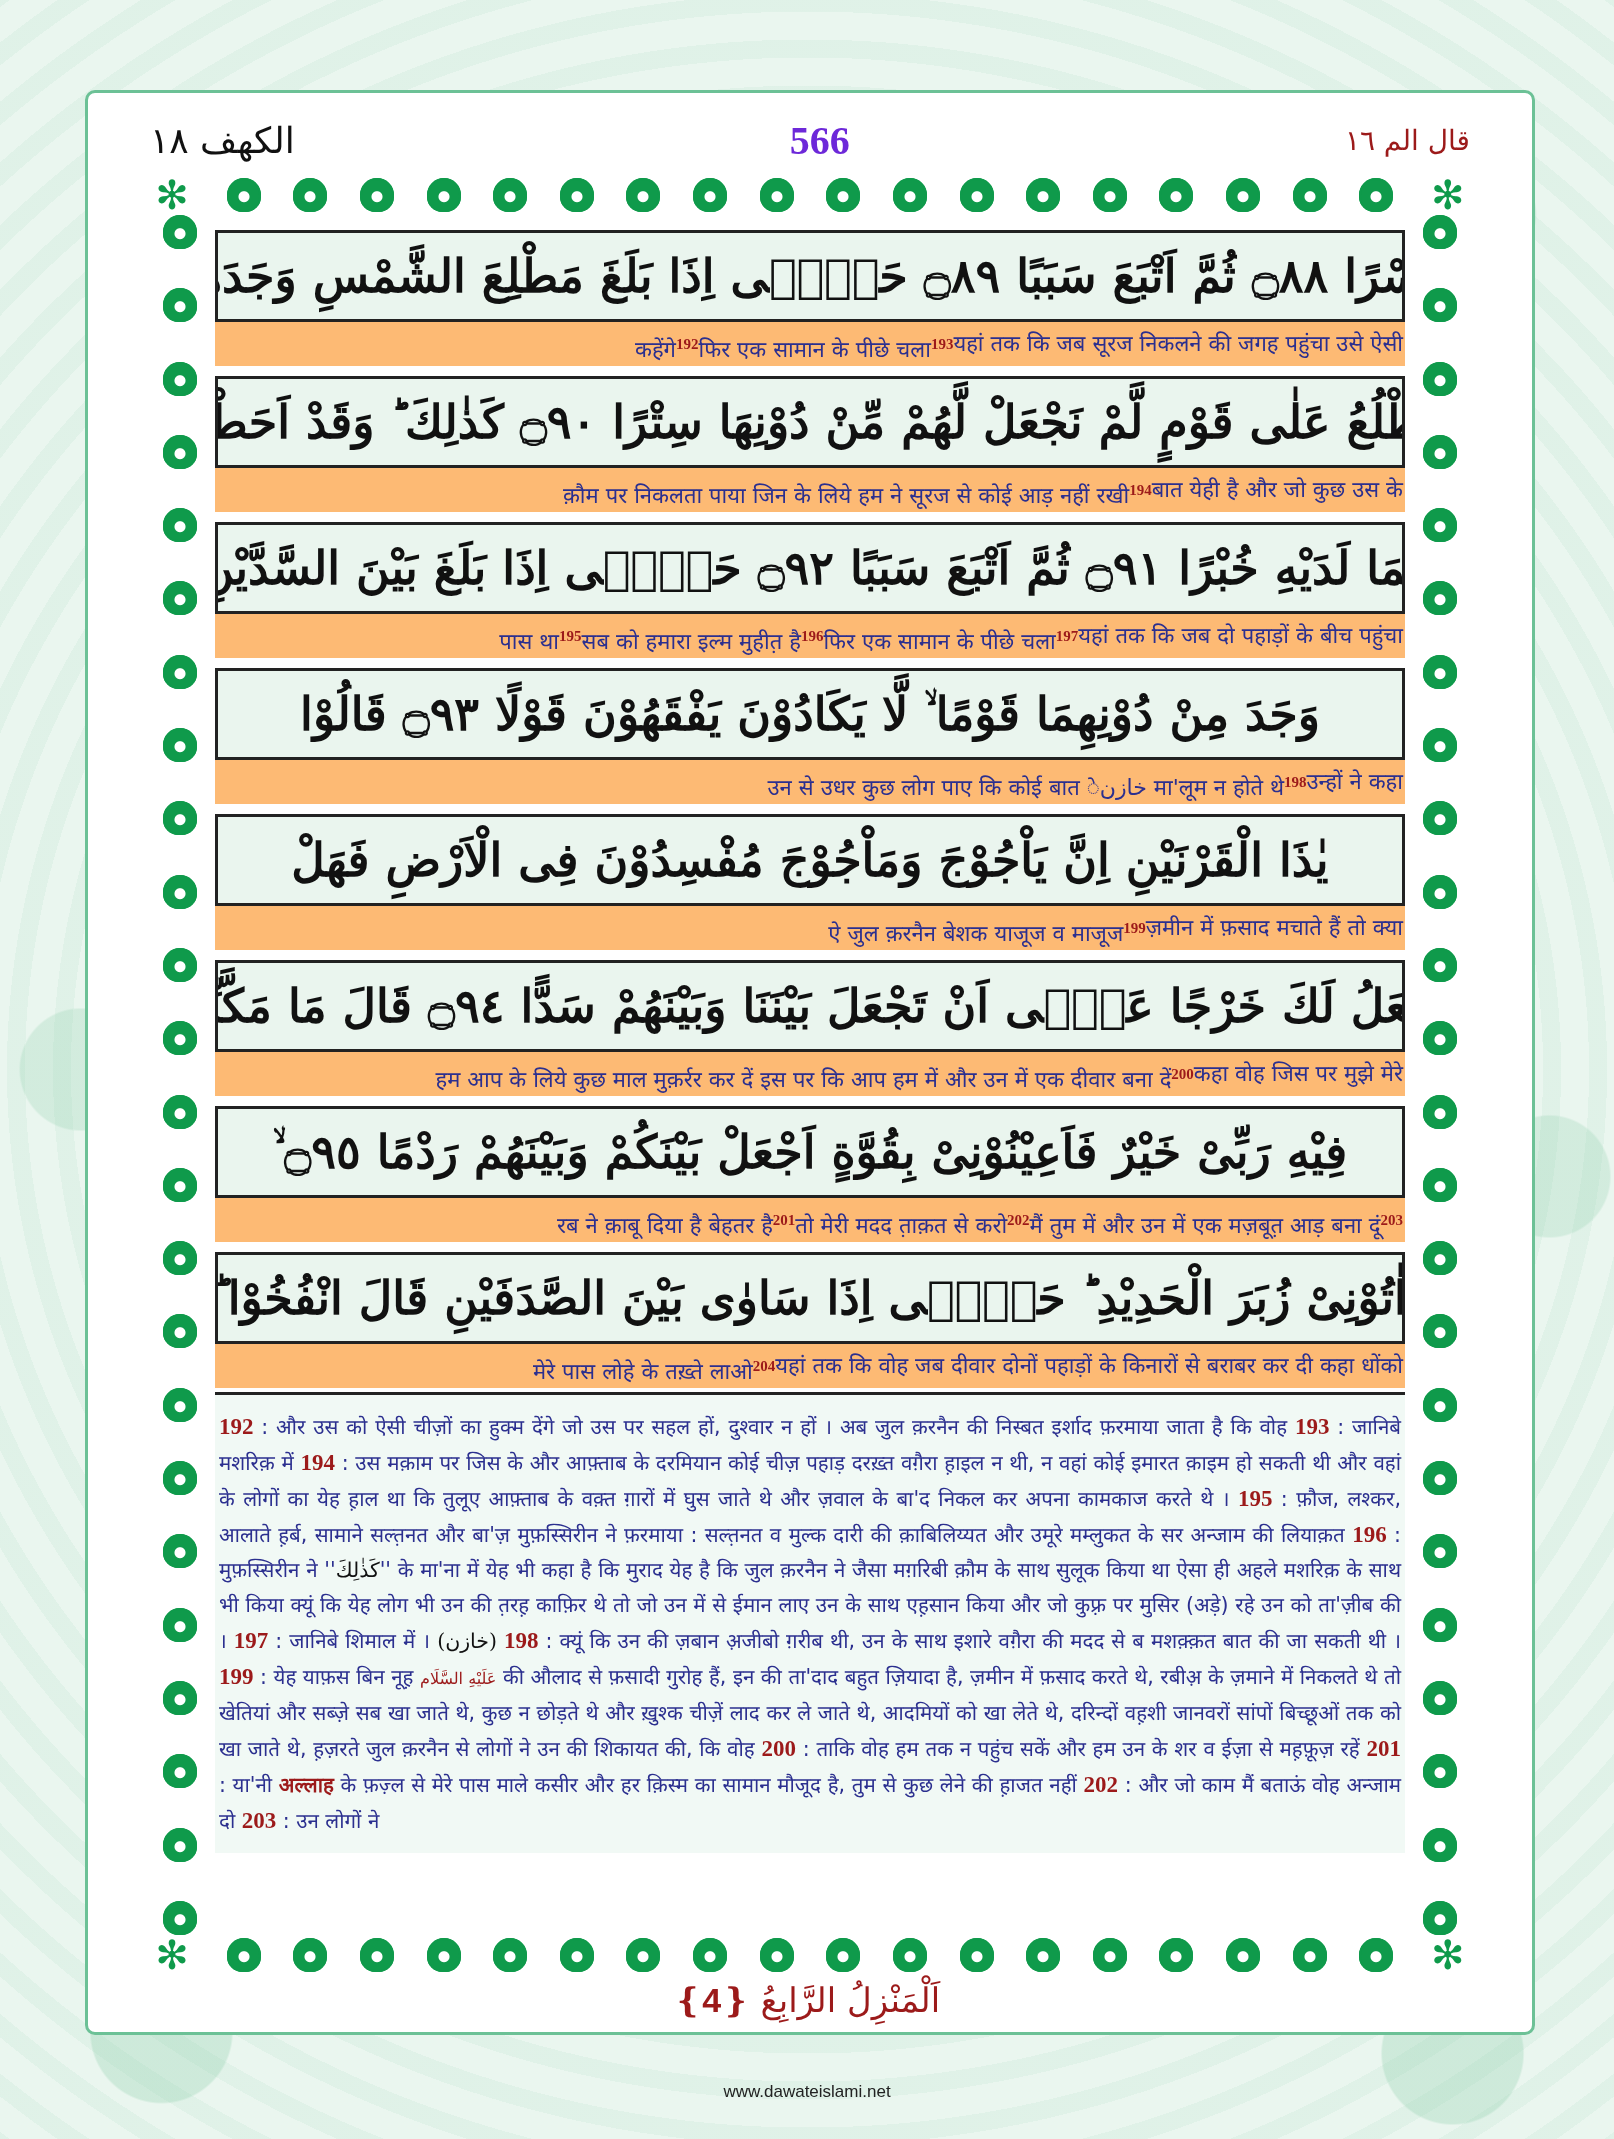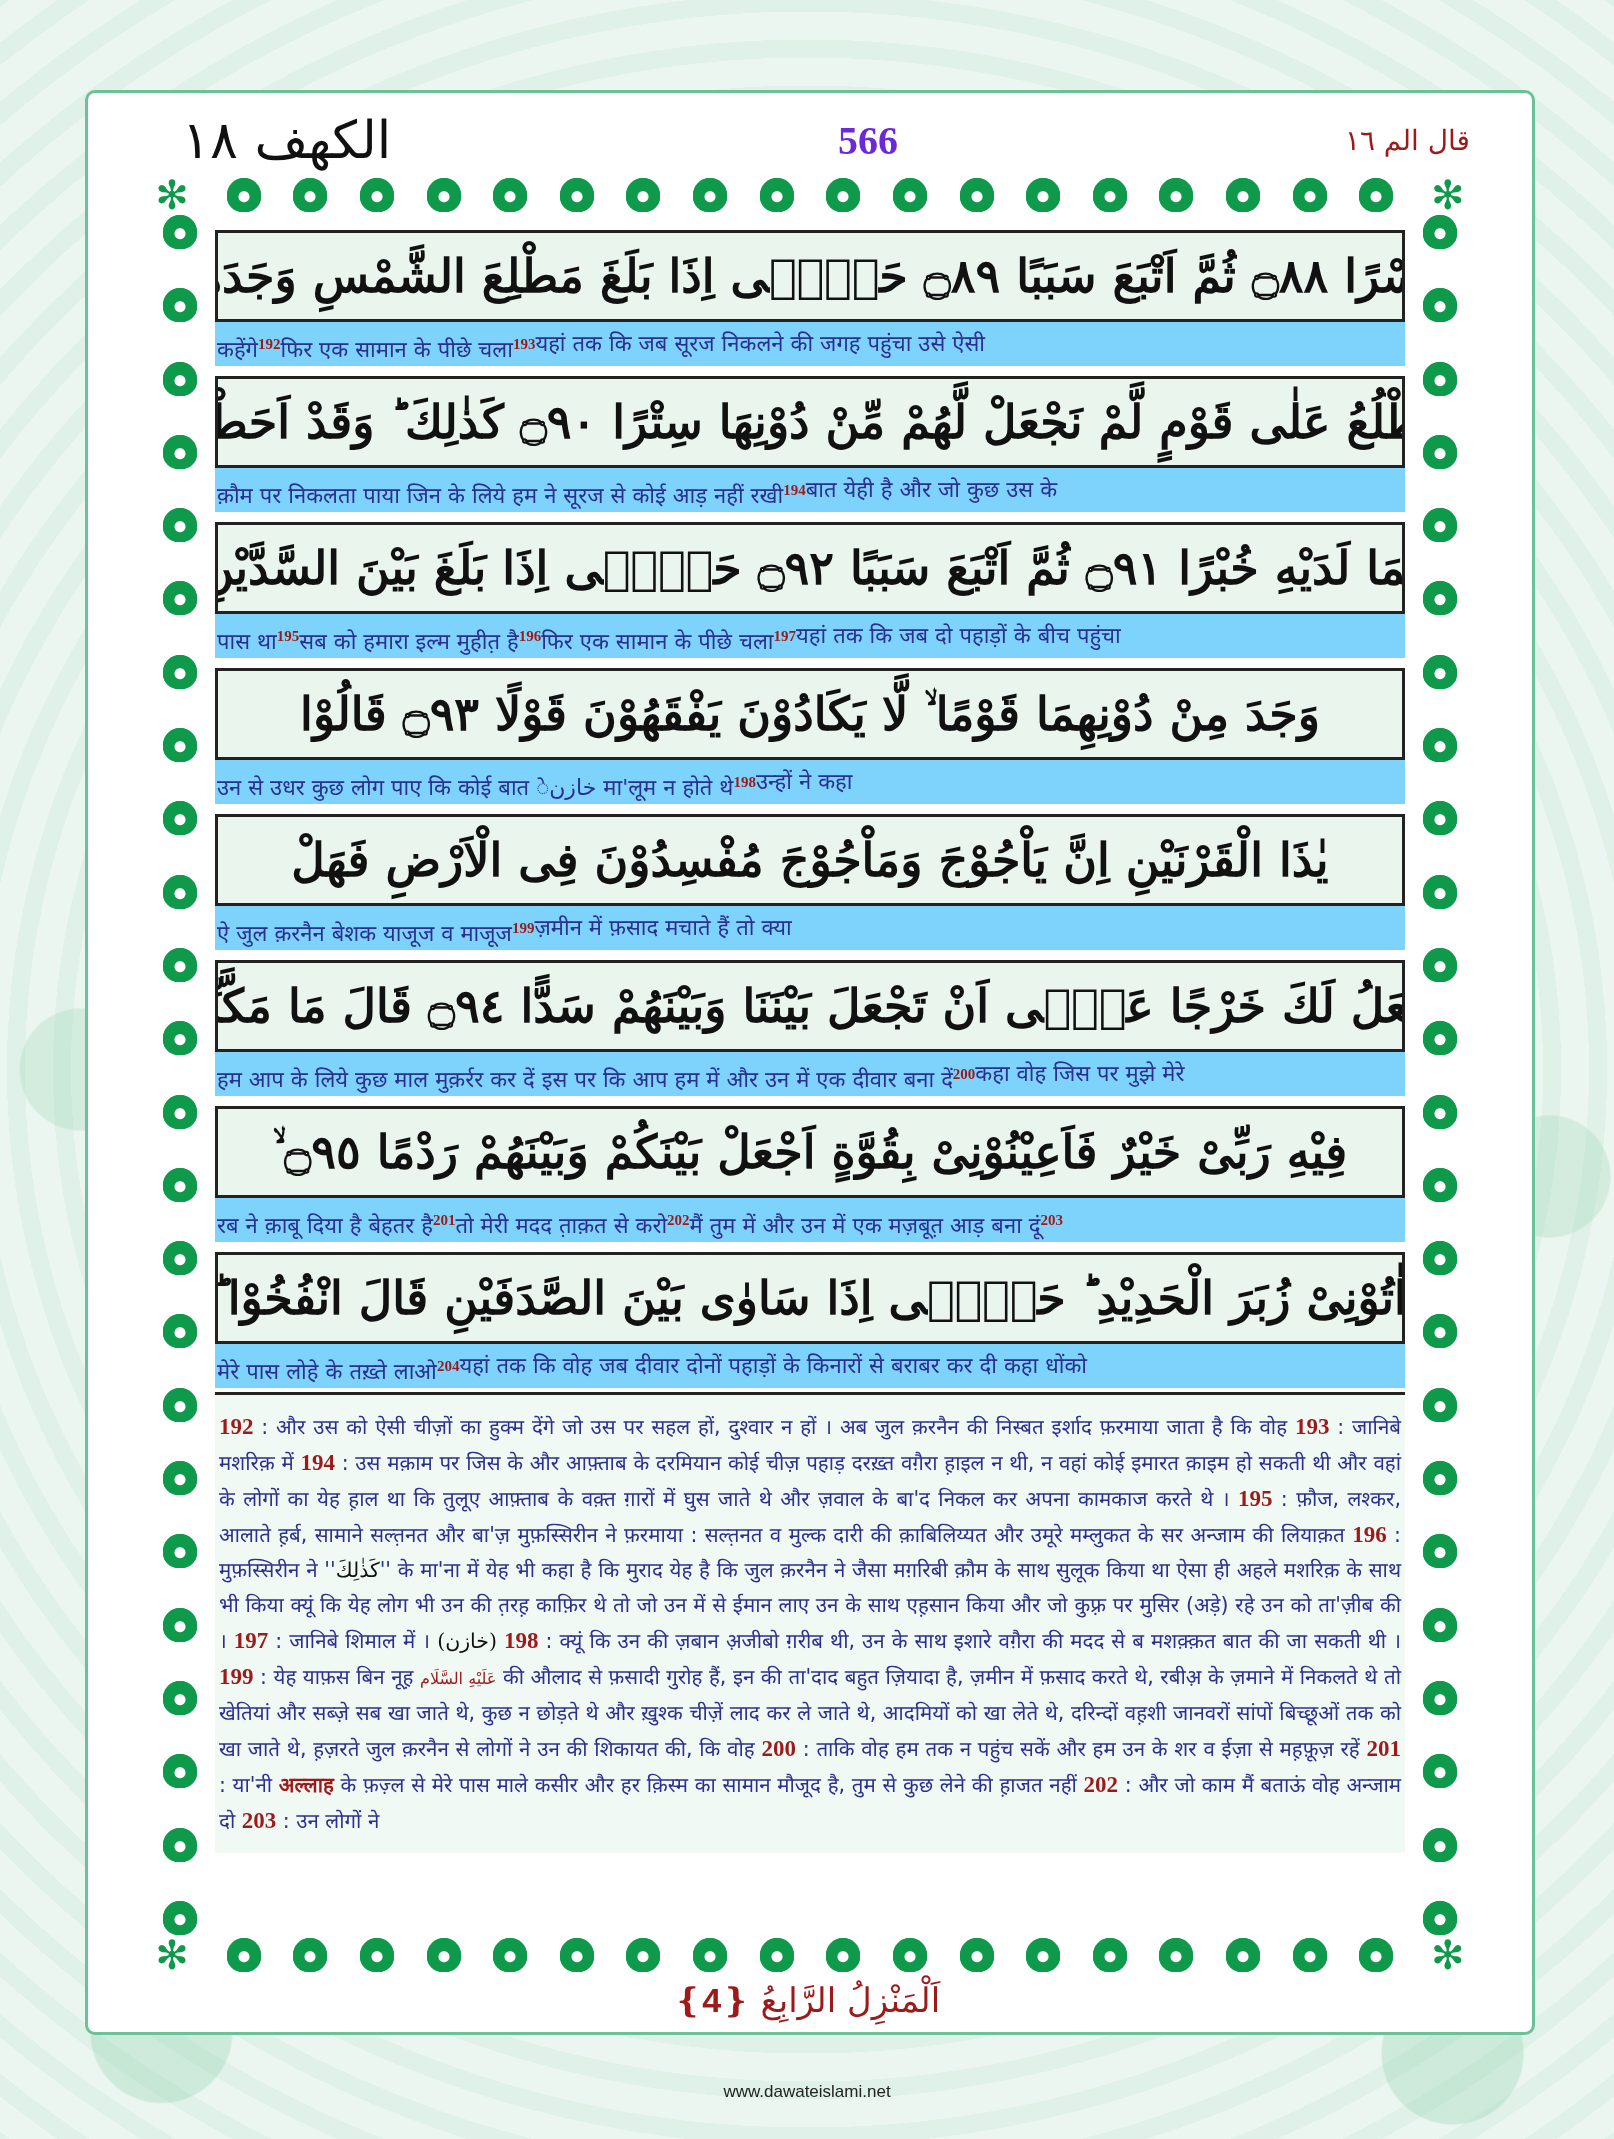--- a/index.html
+++ b/index.html
@@ -20,21 +20,21 @@
       repeating-radial-gradient(circle at 50% 50%, rgba(150,210,180,.12) 0 18px, transparent 18px 46px);
   }
   .card{
     position:absolute;left:85px;top:90px;width:1450px;height:1945px;
     background:#ffffff;border:3px solid #6cc196;border-radius:10px;box-sizing:border-box;
   }
   .header{
     position:absolute;left:150px;top:110px;width:1320px;height:60px;
     display:flex;align-items:center;justify-content:space-between;
   }
-  .hdr-left{font-family:"DejaVu Serif",serif;font-size:52px;color:#111;direction:rtl;margin-left:32px;}
+  .hdr-left{font-family:"DejaVu Serif",serif;font-size:36px;color:#111;direction:rtl;}
   .hdr-center{font-family:"Liberation Serif",serif;font-weight:bold;font-size:40px;color:#6d28d9;}
   .hdr-right{font-family:"DejaVu Serif",serif;font-size:28px;color:#9c1a1a;direction:rtl;}
 
   
   .orn-top,.orn-bottom{
     position:absolute;left:150px;width:1320px;height:40px;
     display:flex;justify-content:space-between;align-items:center;
   }
   .orn-top{top:175px;}
   .orn-bottom{top:1935px;}
@@ -53,22 +53,22 @@
 
   .content{position:absolute;left:215px;top:230px;width:1190px;}
   .verse-box{
     height:92px;border:3px solid #222;background:#eaf5ee;box-sizing:border-box;
     display:flex;align-items:center;justify-content:center;
     font-family:"DejaVu Serif",serif;font-size:46px;font-weight:bold;color:#111;
     direction:rtl;white-space:nowrap;overflow:hidden;letter-spacing:1px;
   }
   .trans{
     height:44px;line-height:44px;font-family:"DejaVu Sans",sans-serif;font-size:22px;
-    color:#2b2f8f;display:flex;justify-content:flex-start;white-space:nowrap;
-    background:#7dd3fc;padding:0 2px;margin-bottom:10px;
+    color:#2b2f8f;display:flex;justify-content:flex-end;white-space:nowrap;
+    background:#fdba74;padding:0 2px;margin-bottom:10px;
   }
   .trans sup,.fn sup{color:#9c1a1a;font-family:"Liberation Serif",serif;font-weight:bold;font-size:15px;}
   .footnotes{
     margin-top:4px;border-top:3px solid #222;background:#f1f9f5;padding:14px 4px;
     font-family:"DejaVu Sans",sans-serif;font-size:20.5px;line-height:35px;color:#2b2f8f;
     text-align:justify;
   }
   .fn-num{color:#9c1a1a;font-weight:bold;font-family:"Liberation Serif",serif;font-size:23px;}
   .allah{color:#9c1a1a;font-weight:bold;}
   .ar-inline{font-family:"DejaVu Serif",serif;color:#111;}

